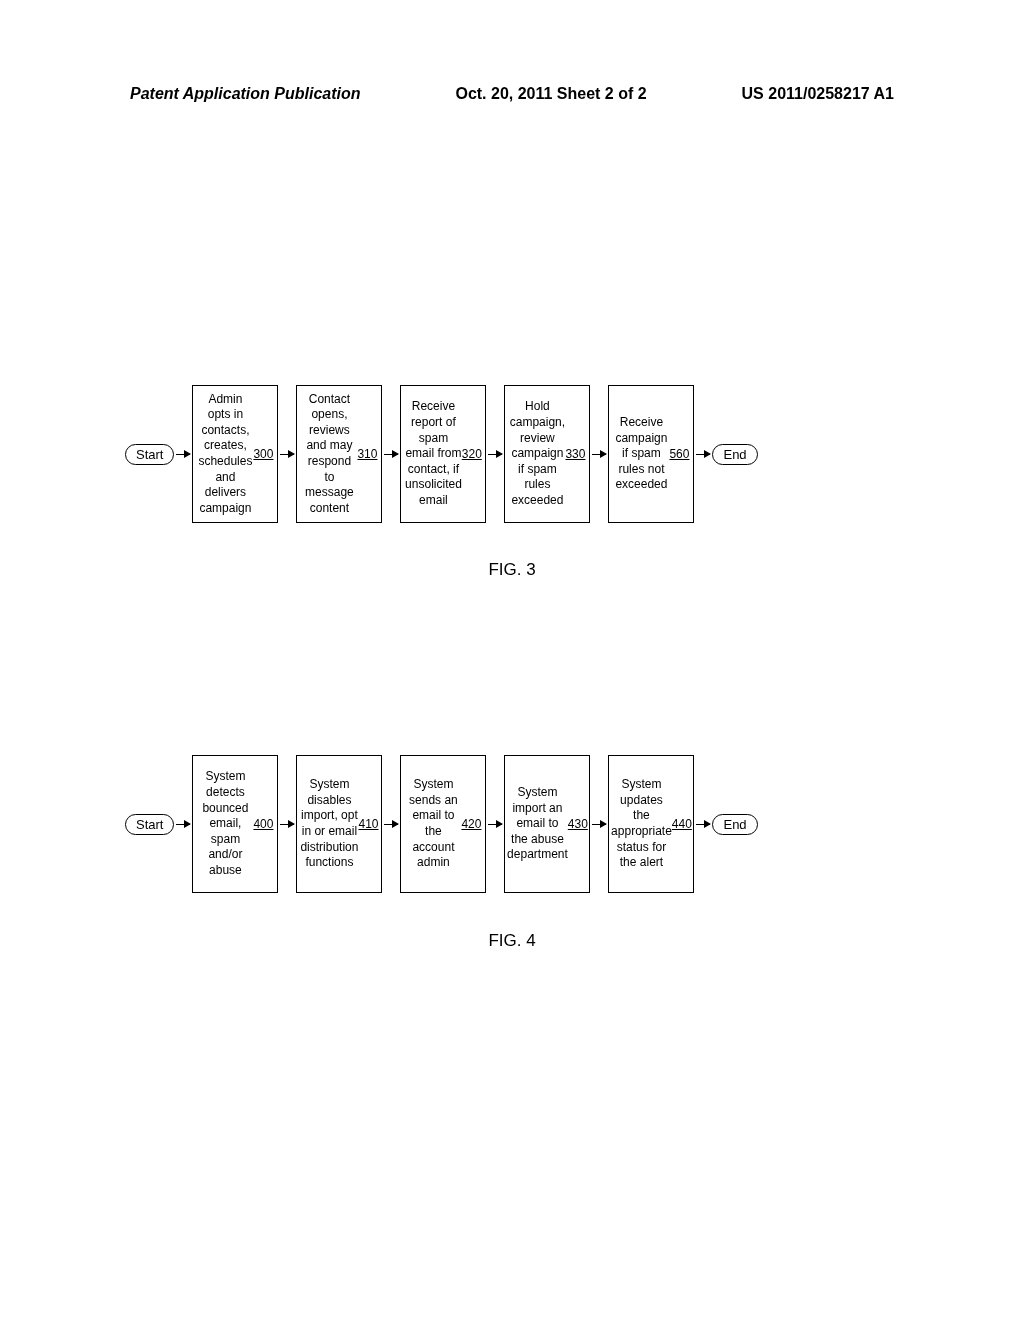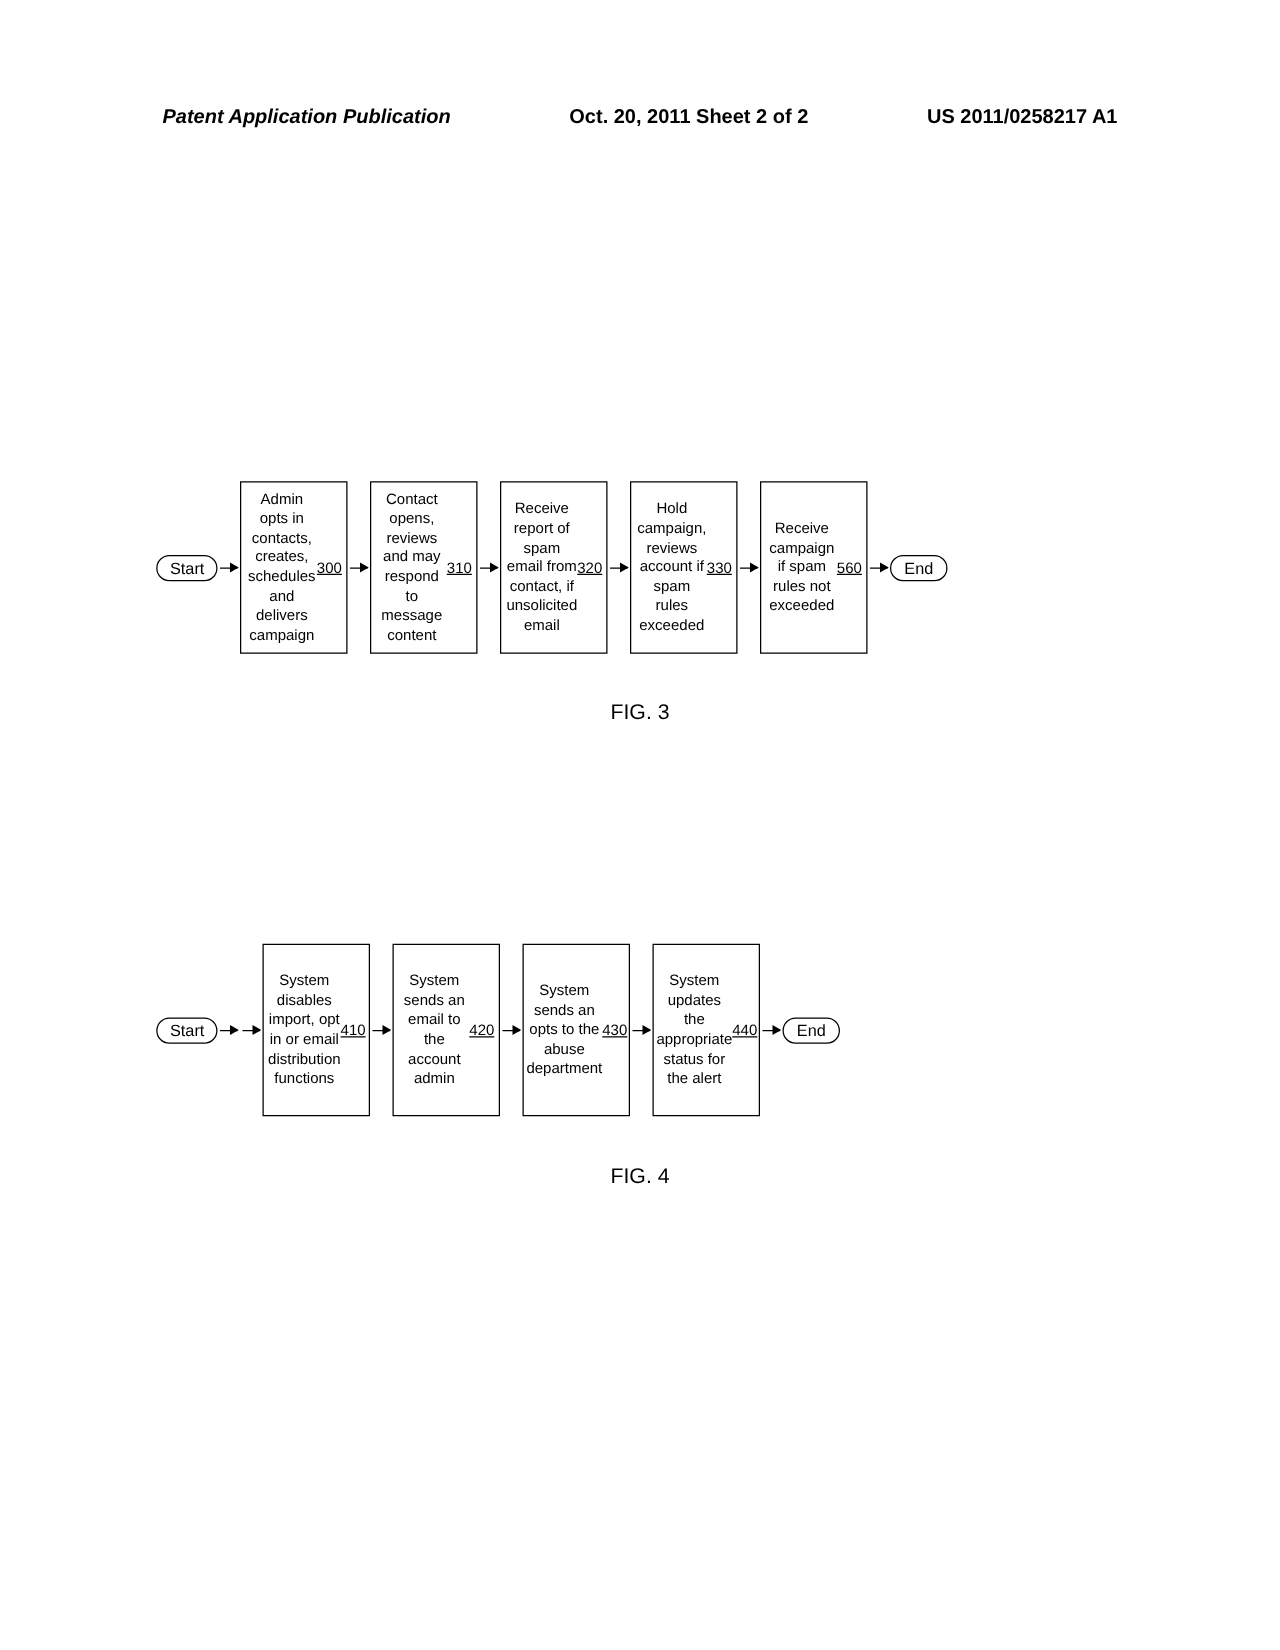--- a/index.html
+++ b/index.html
@@ -130,49 +130,53 @@
     <span>Contact opens, reviews and may respond to message content</span>
     <span class="ref">310</span>
   </div>
   <div class="arrow"></div>
   <div class="process-box">
     <span>Receive report of spam email from contact, if unsolicited email</span>
     <span class="ref">320</span>
   </div>
   <div class="arrow"></div>
   <div class="process-box">
-    <span>Hold campaign, reviews account if spam rules exceeded</span>
+    <span>Hold campaign, review campaign if spam rules exceeded</span>
     <span class="ref">330</span>
   </div>
   <div class="arrow"></div>
   <div class="process-box">
     <span>Receive campaign if spam rules not exceeded</span>
     <span class="ref">560</span>
   </div>
   <div class="arrow"></div>
   <div class="terminator">End</div>
 </div>
 <div class="fig-label fig-label-3">FIG. 3</div>
 
 <div class="flowchart flowchart-fig4">
   <div class="terminator">Start</div>
   <div class="arrow"></div>
+  <div class="process-box">
+    <span>System detects bounced email, spam and/or abuse</span>
+    <span class="ref">400</span>
+  </div>
   <div class="arrow"></div>
   <div class="process-box">
     <span>System disables import, opt in or email distribution functions</span>
     <span class="ref">410</span>
   </div>
   <div class="arrow"></div>
   <div class="process-box">
     <span>System sends an email to the account admin</span>
     <span class="ref">420</span>
   </div>
   <div class="arrow"></div>
   <div class="process-box">
-    <span>System sends an opts to the abuse department</span>
+    <span>System import an email to the abuse department</span>
     <span class="ref">430</span>
   </div>
   <div class="arrow"></div>
   <div class="process-box">
     <span>System updates the appropriate status for the alert</span>
     <span class="ref">440</span>
   </div>
   <div class="arrow"></div>
   <div class="terminator">End</div>
 </div>

